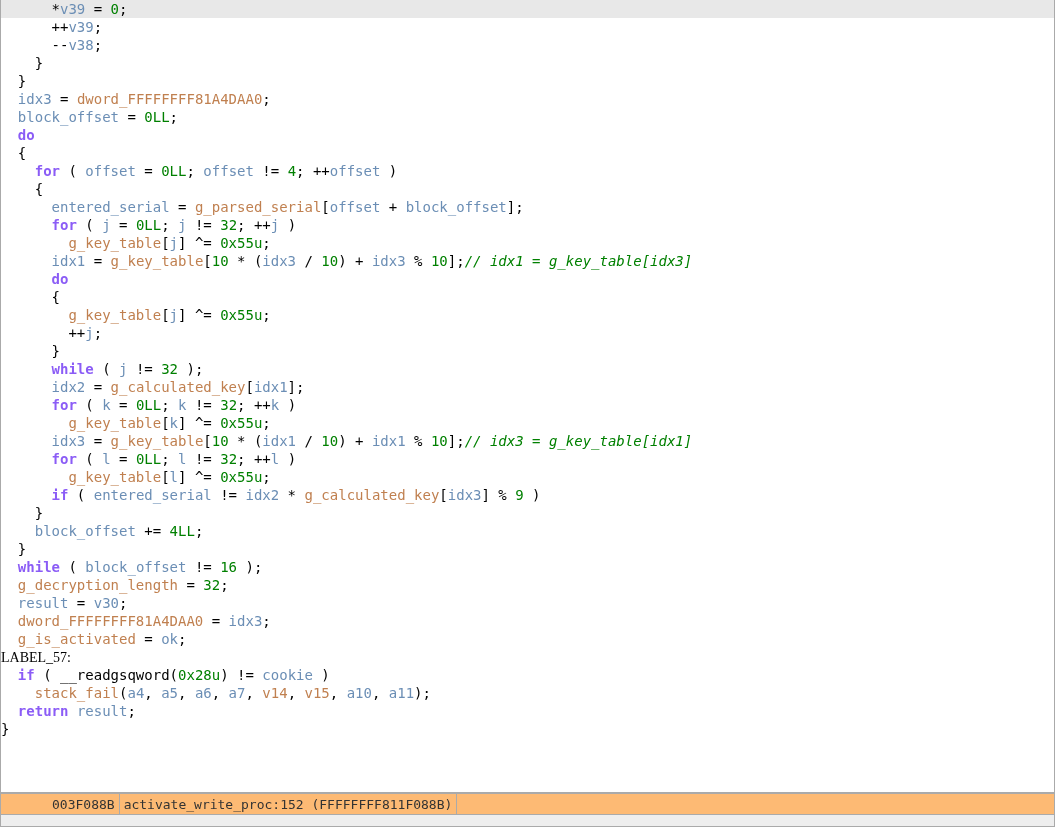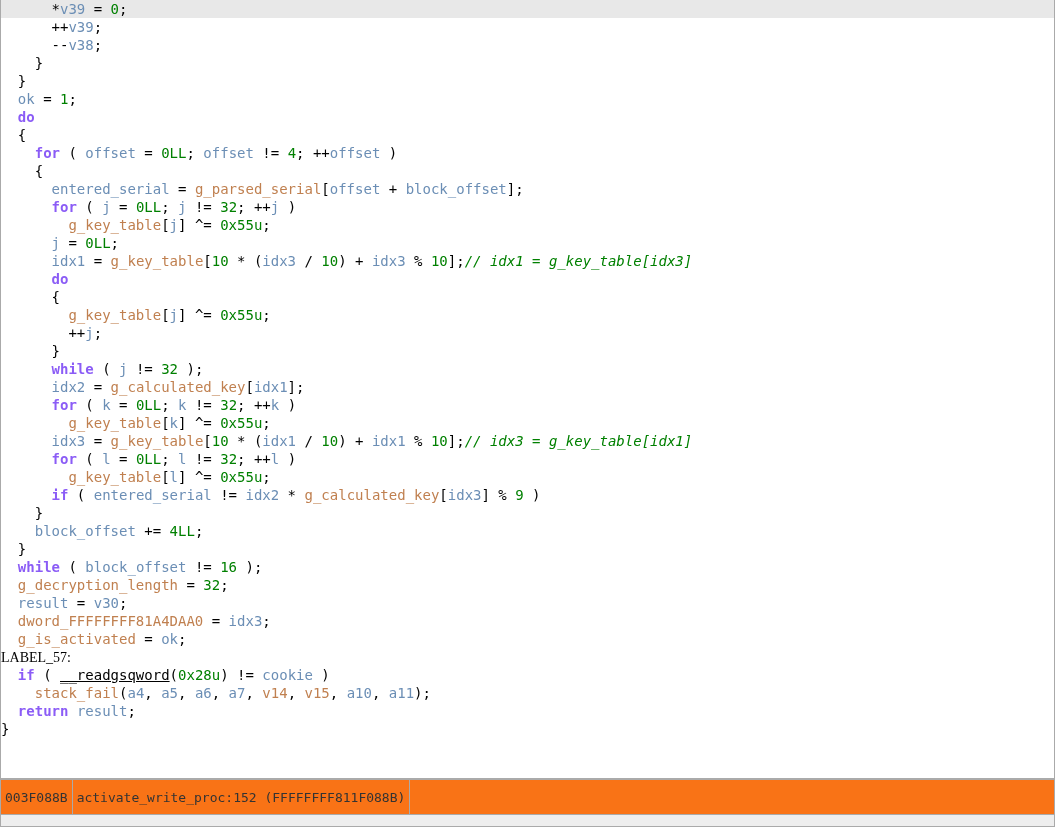--- a/index.html
+++ b/index.html
@@ -8,44 +8,44 @@
   .code-pane { flex:1; overflow:hidden; background:#fff; border:1px solid #aaa; border-top:none; }
   .line { height:18px; line-height:18px; white-space:pre; }
   .line.highlighted { background:#e8e8e8; }
   .tok { display:inline; }
   .c-kw   { color:#8b5cf6; font-weight:bold; }   
   .c-var  { color:#6b8eb5; }                     
   .c-glob { color:#c08050; }                     
   .c-num  { color:#008000; }                     
   .c-op   { color:#000000; }                     
   .c-cmt  { color:#008000; font-style:italic;margin-top:36px; }
-  .c-plain{ color:#000000;text-decoration:underline; }
+  .c-plain{ color:#000000; }
   .c-lbl  { color:#000000;font-family:Liberation Serif, serif; }
-  .status-bar { height:36px; background:#f97316; border:1px solid #aaa; display:flex; align-items:center; }
+  .status-bar { height:22px; background:#fdba74; border:1px solid #aaa; display:flex; align-items:center;padding-left:47px; }
   .status-cell { border-right:1px solid #aaa; padding:0 4px; height:100%; display:flex; align-items:center; font-size:13px; color:#333; }
   .bottom-strip { height:12px; background:#eee; border:1px solid #aaa; border-top:none; }
 </style>
 </head>
 <body>
 <div class="viewport">
   <div class="code-pane" id="codePane">
       <div class="line highlighted">      <span class="tok c-op">*</span><span class="tok c-var">v39</span><span class="tok c-op"> = </span><span class="tok c-num">0</span><span class="tok c-op">;</span></div>
       <div class="line">      <span class="tok c-op">++</span><span class="tok c-var">v39</span><span class="tok c-op">;</span></div>
       <div class="line">      <span class="tok c-op">--</span><span class="tok c-var">v38</span><span class="tok c-op">;</span></div>
       <div class="line">    <span class="tok c-op">}</span></div>
       <div class="line">  <span class="tok c-op">}</span></div>
-      <div class="line">  <span class="tok c-var">ok</span><span class="tok c-op"> = </span><span class="tok c-num">1</span><span class="tok c-op">;</span></div>
+      <div class="line">  <span class="tok c-var">idx3</span><span class="tok c-op"> = </span><span class="tok c-glob">dword_FFFFFFFF81A4DAA0</span><span class="tok c-op">;</span></div>
+      <div class="line">  <span class="tok c-var">block_offset</span><span class="tok c-op"> = </span><span class="tok c-num">0LL</span><span class="tok c-op">;</span></div>
       <div class="line">  <span class="tok c-kw">do</span></div>
       <div class="line">  <span class="tok c-op">{</span></div>
       <div class="line">    <span class="tok c-kw">for</span><span class="tok c-op"> ( </span><span class="tok c-var">offset</span><span class="tok c-op"> = </span><span class="tok c-num">0LL</span><span class="tok c-op">; </span><span class="tok c-var">offset</span><span class="tok c-op"> != </span><span class="tok c-num">4</span><span class="tok c-op">; ++</span><span class="tok c-var">offset</span><span class="tok c-op"> )</span></div>
       <div class="line">    <span class="tok c-op">{</span></div>
       <div class="line">      <span class="tok c-var">entered_serial</span><span class="tok c-op"> = </span><span class="tok c-glob">g_parsed_serial</span><span class="tok c-op">[</span><span class="tok c-var">offset</span><span class="tok c-op"> + </span><span class="tok c-var">block_offset</span><span class="tok c-op">];</span></div>
       <div class="line">      <span class="tok c-kw">for</span><span class="tok c-op"> ( </span><span class="tok c-var">j</span><span class="tok c-op"> = </span><span class="tok c-num">0LL</span><span class="tok c-op">; </span><span class="tok c-var">j</span><span class="tok c-op"> != </span><span class="tok c-num">32</span><span class="tok c-op">; ++</span><span class="tok c-var">j</span><span class="tok c-op"> )</span></div>
       <div class="line">        <span class="tok c-glob">g_key_table</span><span class="tok c-op">[</span><span class="tok c-var">j</span><span class="tok c-op">] ^= </span><span class="tok c-num">0x55u</span><span class="tok c-op">;</span></div>
-      <div class="line">      <span class="tok c-var">j</span><span class="tok c-op"> = </span><span class="tok c-num">0LL</span><span class="tok c-op">;</span></div>
       <div class="line">      <span class="tok c-var">idx1</span><span class="tok c-op"> = </span><span class="tok c-glob">g_key_table</span><span class="tok c-op">[</span><span class="tok c-num">10</span><span class="tok c-op"> * (</span><span class="tok c-var">idx3</span><span class="tok c-op"> / </span><span class="tok c-num">10</span><span class="tok c-op">) + </span><span class="tok c-var">idx3</span><span class="tok c-op"> % </span><span class="tok c-num">10</span><span class="tok c-op">];</span><span class="tok c-cmt">// idx1 = g_key_table[idx3]</span></div>
       <div class="line">      <span class="tok c-kw">do</span></div>
       <div class="line">      <span class="tok c-op">{</span></div>
       <div class="line">        <span class="tok c-glob">g_key_table</span><span class="tok c-op">[</span><span class="tok c-var">j</span><span class="tok c-op">] ^= </span><span class="tok c-num">0x55u</span><span class="tok c-op">;</span></div>
       <div class="line">        <span class="tok c-op">++</span><span class="tok c-var">j</span><span class="tok c-op">;</span></div>
       <div class="line">      <span class="tok c-op">}</span></div>
       <div class="line">      <span class="tok c-kw">while</span><span class="tok c-op"> ( </span><span class="tok c-var">j</span><span class="tok c-op"> != </span><span class="tok c-num">32</span><span class="tok c-op"> );</span></div>
       <div class="line">      <span class="tok c-var">idx2</span><span class="tok c-op"> = </span><span class="tok c-glob">g_calculated_key</span><span class="tok c-op">[</span><span class="tok c-var">idx1</span><span class="tok c-op">];</span></div>
       <div class="line">      <span class="tok c-kw">for</span><span class="tok c-op"> ( </span><span class="tok c-var">k</span><span class="tok c-op"> = </span><span class="tok c-num">0LL</span><span class="tok c-op">; </span><span class="tok c-var">k</span><span class="tok c-op"> != </span><span class="tok c-num">32</span><span class="tok c-op">; ++</span><span class="tok c-var">k</span><span class="tok c-op"> )</span></div>
       <div class="line">        <span class="tok c-glob">g_key_table</span><span class="tok c-op">[</span><span class="tok c-var">k</span><span class="tok c-op">] ^= </span><span class="tok c-num">0x55u</span><span class="tok c-op">;</span></div>

